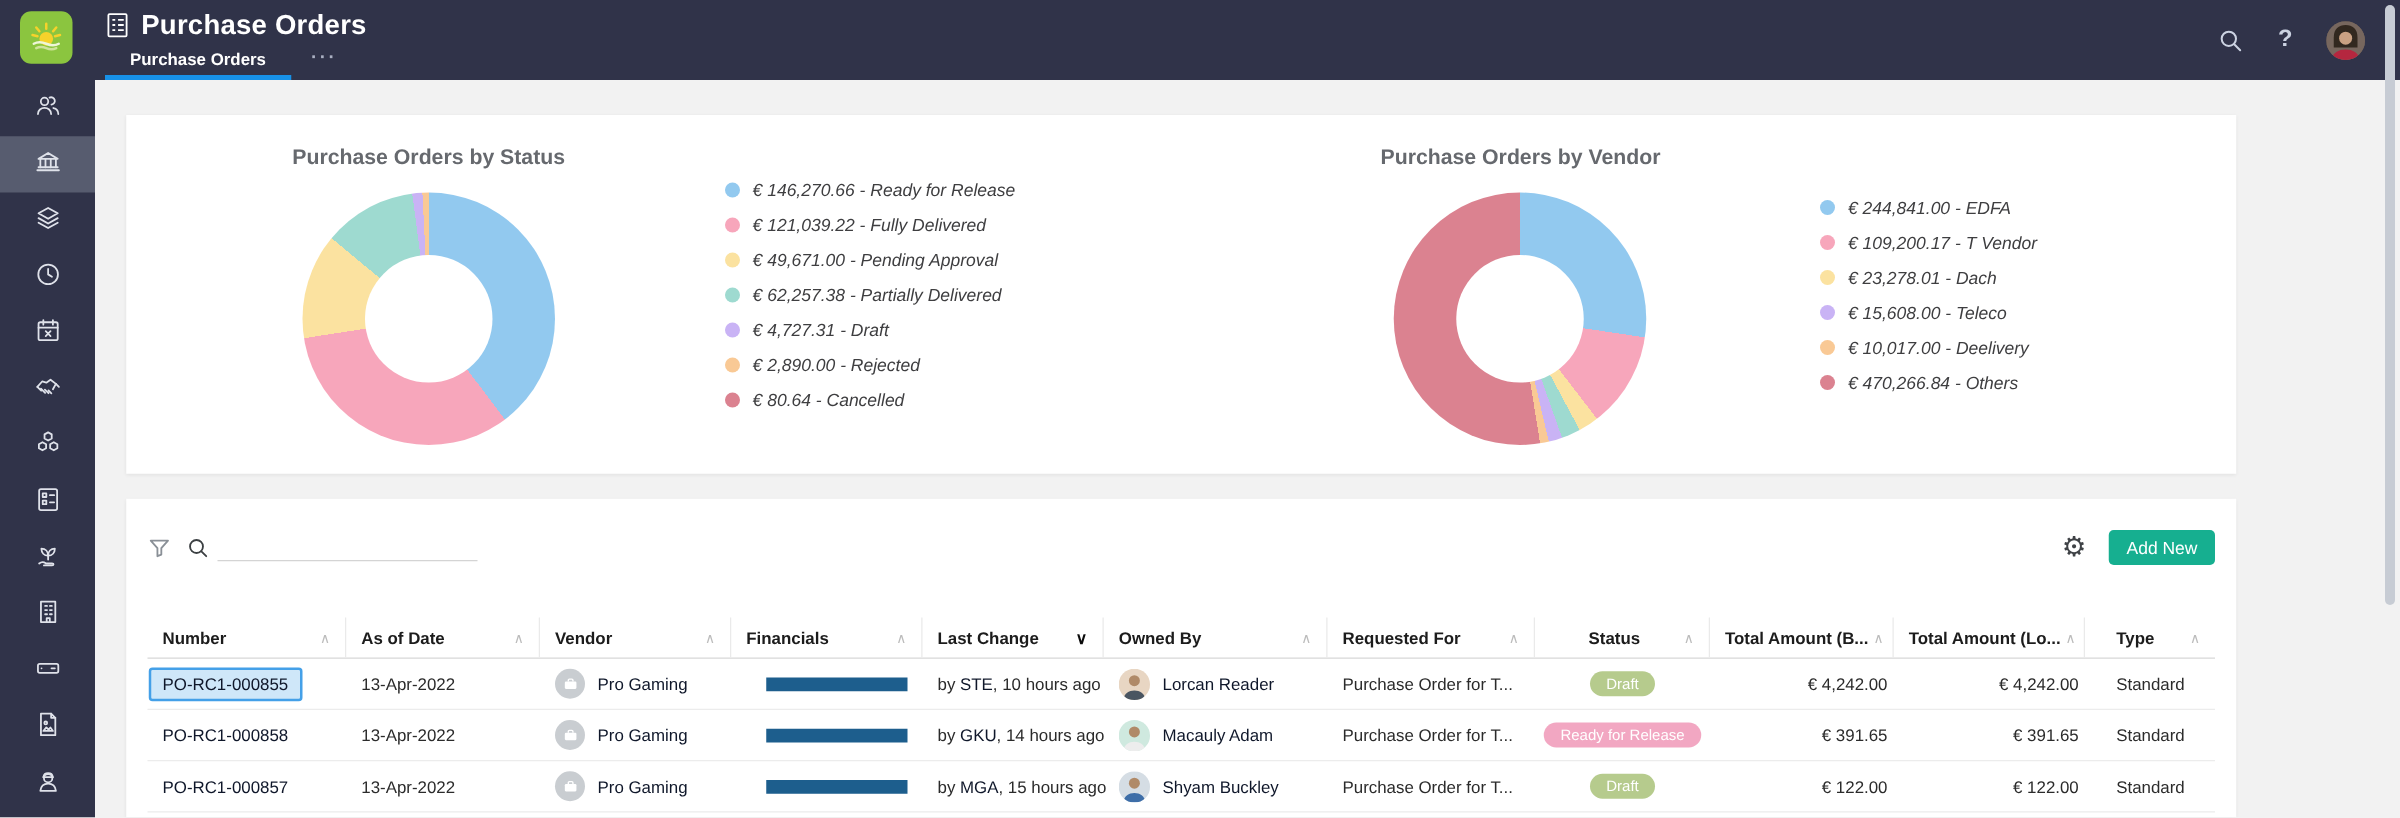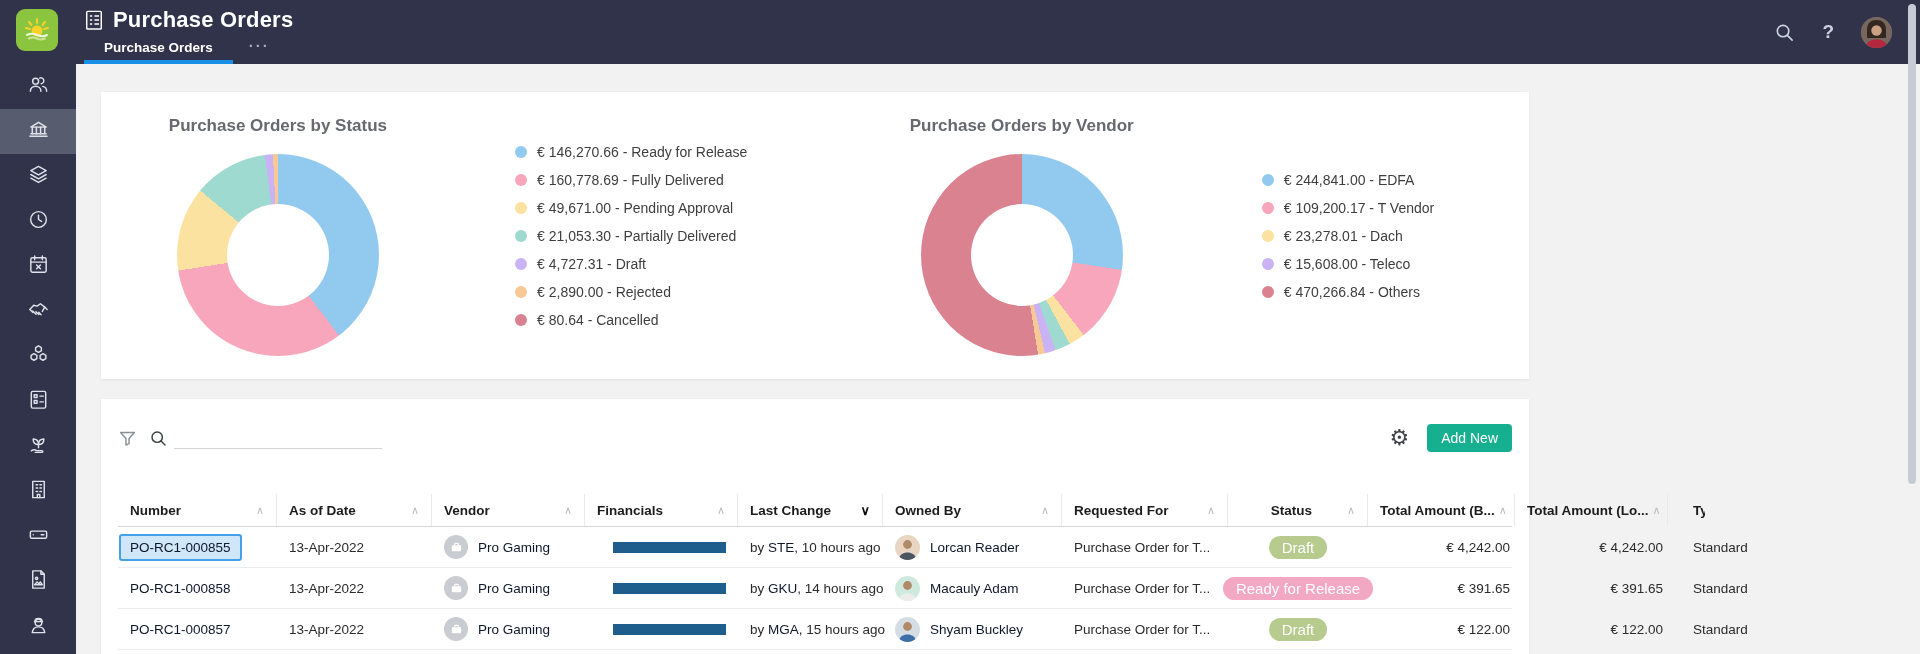--- a/index.html
+++ b/index.html
@@ -21,28 +21,28 @@
 
   
   .sidebar { position:absolute; left:0; top:64px; width:76px; height:590px; background:#303349; z-index:5; }
   .side-item { height:45px; display:flex; align-items:center; justify-content:center; cursor:pointer; }
   .side-item.active { background:#575c6f; }
 
   
   .page-scrollbar { position:absolute; right:4px; top:4px; width:8px; height:480px; border-radius:4px; background:#c7ccd4; z-index:9; }
 
   
-  .card { position:absolute; left:101px; width:1428px; background:#fff; box-shadow:0 1px 3px rgba(0,0,0,.07); }
+  .card { position:absolute; left:101px; width:1688px; background:#fff; box-shadow:0 1px 3px rgba(0,0,0,.07); }
   .charts-card { top:92px; height:287px; display:flex; }
   .chart-half { width:50%; display:flex; align-items:center; justify-content:center; gap:128px; }
   .chart-col { display:flex; flex-direction:column; align-items:center; }
   .chart-title { font-size:17px; font-weight:700; color:#66696e; margin-bottom:18px; }
   .donut { width:202px; height:202px; border-radius:50%; position:relative; }
   .donut::after { content:""; position:absolute; inset:50px; background:#fff; border-radius:50%; }
-  .legend { display:flex; flex-direction:column; }
+  .legend { display:flex; flex-direction:column;font-style:italic; }
   .legend-row { display:flex; align-items:center; gap:10px; height:28px; cursor:pointer; }
   .legend-dot { width:12px; height:12px; border-radius:50%; flex:none; }
   .legend-text { font-size:14px; color:#3e3e40; white-space:nowrap; }
 
   
   .table-card { top:399px; height:255px; padding:0 17px; }
   .toolbar { height:30px; margin-top:24px; display:flex; align-items:center; }
   .search-input { width:208px; height:22px; border:none; border-bottom:1px solid #d4d4d4; background:transparent;
                   margin-left:6px; font-size:14px; outline:none; font-family:inherit; }
   .icon-btn { background:none; border:none; cursor:pointer; display:flex; align-items:center; }
@@ -63,21 +63,21 @@
 
   .trow { display:grid; grid-template-columns:var(--cols); height:41px; align-items:center;
           border-bottom:1px solid #ececec; font-size:13.5px; color:#2b2b2b; }
   .td { padding:0 12px; white-space:nowrap; display:flex; align-items:center; }
   .link { color:#0f172a; cursor:pointer; }
   .sel-box { background:#cfe7f9; border:2px solid #44a0e8; border-radius:3px; padding:4px 9px; margin-left:-11px; }
   .v-av { width:24px; height:24px; border-radius:50%; background:#c9cdd1; flex:none; margin-right:10px;
           display:flex; align-items:center; justify-content:center; }
   .fin-bar { width:137px; height:11px; background:#1d5e8d; margin-left:16px; }
   .o-av { width:25px; height:25px; border-radius:50%; overflow:hidden; flex:none; margin-right:10px; }
-  .pill { color:#fff; font-size:15px; padding:3px 13px; border-radius:12px; }
+  .pill { color:#fff; font-size:12px; padding:3px 13px; border-radius:12px; }
   .td.center { justify-content:center; } .td.right { justify-content:flex-end; padding-right:5px;align-items:flex-end; }
   .td.pad-type { padding-left:25px; }
 </style>
 </head>
 <body>
 
 <header class="app-header">
   <div class="logo">
     <svg width="30" height="30" viewBox="0 0 30 30">
       <g stroke="#f6d22b" stroke-width="2" stroke-linecap="round">
@@ -227,29 +227,29 @@
       <div class="chart-title">Purchase Orders by Status</div>
       <div class="donut" style="background: conic-gradient(rgb(146, 201, 239) 0deg, rgb(146, 201, 239) 142.886deg, rgb(247, 166, 187) 142.886deg, rgb(247, 166, 187) 261.124deg, rgb(251, 226, 160) 261.124deg, rgb(251, 226, 160) 309.646deg, rgb(158, 218, 208) 309.646deg, rgb(158, 218, 208) 352.48deg, rgb(201, 179, 245) 352.48deg, rgb(201, 179, 245) 357.098deg, rgb(249, 201, 149) 357.098deg, rgb(249, 201, 149) 359.921deg, rgb(219, 130, 144) 359.921deg, rgb(219, 130, 144) 360deg);"></div>
     </div>
     <div class="legend">
         <div class="legend-row">
           <span class="legend-dot" style="background:#92C9EF"></span>
           <span class="legend-text">€ 146,270.66 - Ready for Release</span>
         </div>
         <div class="legend-row">
           <span class="legend-dot" style="background:#F7A6BB"></span>
-          <span class="legend-text">€ 160,778.69 - Fully Delivered</span>
+          <span class="legend-text">€ 121,039.22 - Fully Delivered</span>
         </div>
         <div class="legend-row">
           <span class="legend-dot" style="background:#FBE2A0"></span>
           <span class="legend-text">€ 49,671.00 - Pending Approval</span>
         </div>
         <div class="legend-row">
           <span class="legend-dot" style="background:#9EDAD0"></span>
-          <span class="legend-text">€ 21,053.30 - Partially Delivered</span>
+          <span class="legend-text">€ 62,257.38 - Partially Delivered</span>
         </div>
         <div class="legend-row">
           <span class="legend-dot" style="background:#C9B3F5"></span>
           <span class="legend-text">€ 4,727.31 - Draft</span>
         </div>
         <div class="legend-row">
           <span class="legend-dot" style="background:#F9C995"></span>
           <span class="legend-text">€ 2,890.00 - Rejected</span>
         </div>
         <div class="legend-row">
@@ -272,20 +272,24 @@
           <span class="legend-dot" style="background:#F7A6BB"></span>
           <span class="legend-text">€ 109,200.17 - T Vendor</span>
         </div>
         <div class="legend-row">
           <span class="legend-dot" style="background:#FBE2A0"></span>
           <span class="legend-text">€ 23,278.01 - Dach</span>
         </div>
         <div class="legend-row">
           <span class="legend-dot" style="background:#C9B3F5"></span>
           <span class="legend-text">€ 15,608.00 - Teleco</span>
+        </div>
+        <div class="legend-row">
+          <span class="legend-dot" style="background:#F9C995"></span>
+          <span class="legend-text">€ 10,017.00 - Deelivery</span>
         </div>
         <div class="legend-row">
           <span class="legend-dot" style="background:#DB8290"></span>
           <span class="legend-text">€ 470,266.84 - Others</span>
         </div>
       </div>
   </div>
 </section>
 
 <section class="card table-card">

